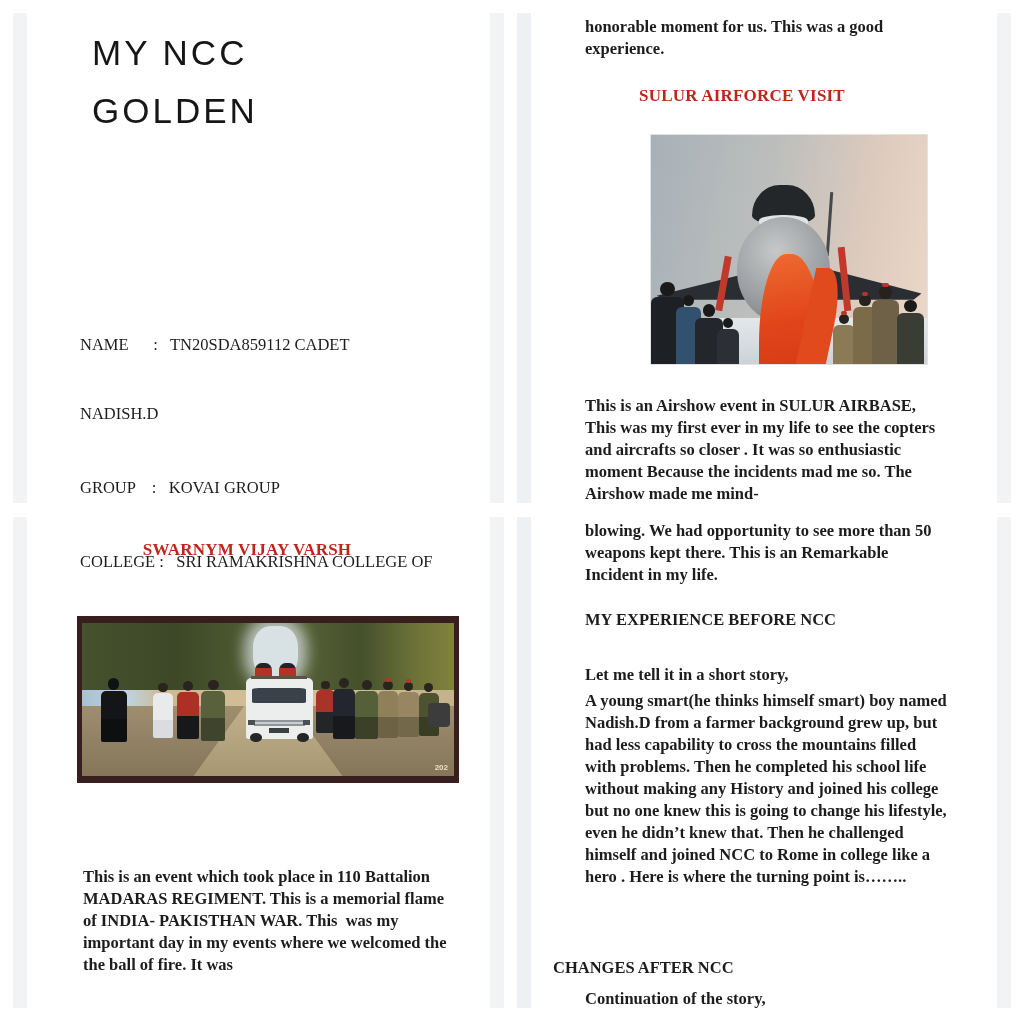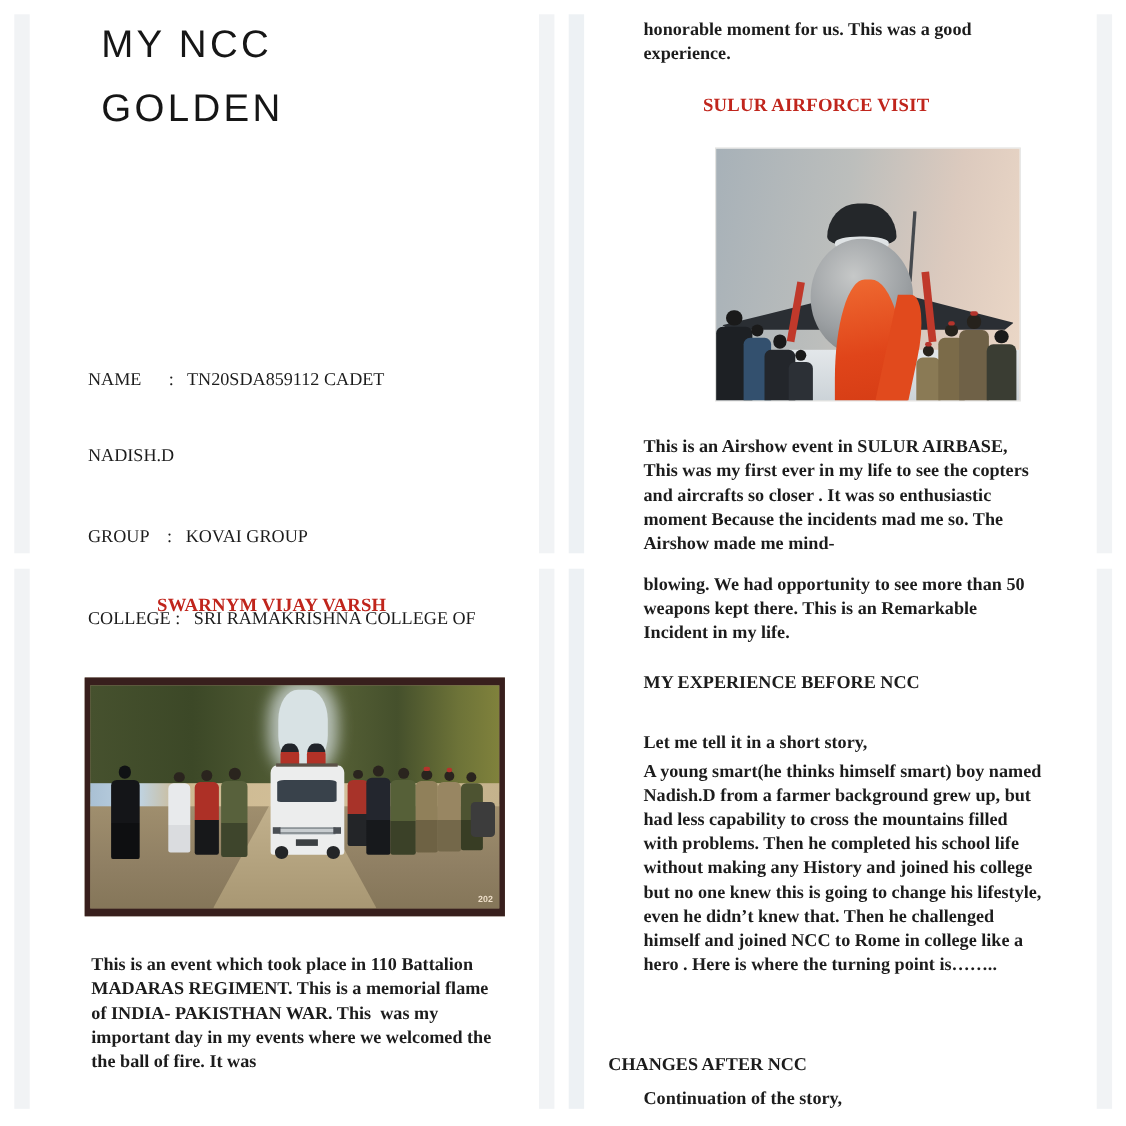--- a/index.html
+++ b/index.html
@@ -2,21 +2,21 @@
 <html><head>
 <meta charset="utf-8">
 <style>
   html,body{margin:0;padding:0;background:#ffffff;}
   .canvas{position:relative;width:1024px;height:1024px;background:#ffffff;overflow:hidden;
           font-family:"Liberation Serif",serif;color:#1c1c1c;}
   .strip{position:absolute;width:14px;background:#f1f3f5;}
   .strip.inner{background:#edf1f4;}
 
   
-  .doc-title{position:absolute;left:92px;top:12px;font-family:"Liberation Sans",sans-serif;
+  .doc-title{position:absolute;left:92px;top:24px;font-family:"Liberation Sans",sans-serif;
              font-weight:400;font-size:35px;line-height:58px;letter-spacing:3px;color:#161616;}
   .doc-title span{display:block;}
   .details{position:absolute;left:80px;top:287px;width:400px;font-size:16.5px;font-weight:normal;
            line-height:23px;white-space:pre;}
   .details .gap{margin-top:5px;}
   .para{position:absolute;font-size:16.5px;font-weight:bold;line-height:22px;white-space:pre-wrap;}
   .red-heading{position:absolute;font-size:17px;font-weight:bold;color:#c0251c;text-align:center;letter-spacing:.2px;}
   .black-heading{position:absolute;font-size:16.5px;font-weight:bold;}
 
   
@@ -41,21 +41,21 @@
              background:linear-gradient(170deg,#ef6a31,#e0451a 60%,#d63d15);
              border-radius:45% 55% 0 0 / 90% 110% 0 0;}
   .jet-cover2{position:absolute;left:56%;top:58%;width:11%;height:42%;background:#e14a1d;
               transform:skewX(-12deg);border-radius:0 60% 0 0;}
   .fig{position:absolute;bottom:0;display:flex;flex-direction:column;align-items:center;}
   .fig .h{width:45%;aspect-ratio:1/1;border-radius:50%;background:#1a1a1a;margin-bottom:1px;position:relative;}
   .fig .b{width:100%;flex:1;border-radius:6px 6px 0 0;}
   .cap{position:absolute;top:-3px;left:22%;width:56%;height:4px;background:#b5342c;border-radius:2px;}
 
   
-  .parade-photo{position:absolute;left:77px;top:616px;width:382px;height:217px;box-sizing:border-box;
+  .parade-photo{position:absolute;left:77px;top:616px;width:382px;height:167px;box-sizing:border-box;
                 border:5px solid #381f1d;border-top-width:7px;border-bottom-width:7px;
                 overflow:hidden;background:#8f7f63;}
   .par-trees{position:absolute;left:0;top:0;width:100%;height:48%;
              background:linear-gradient(90deg,#46512e 0%,#3c4827 25%,#4f5a33 45%,#5a6438 55%,#45502c 75%,#6d7338 90%,#80823c 100%);}
   .par-skygap{position:absolute;left:46%;top:2%;width:12%;height:34%;background:#d8e2e4;
               border-radius:40%;box-shadow:0 0 14px 9px rgba(216,226,228,.75);}
   .par-wall{position:absolute;left:0;top:44%;width:100%;height:10%;
             background:linear-gradient(90deg,#a9c0d4 0%,#bfd3e2 12%,#cdb991 22%,#d3c09a 60%,#c4b28c 100%);}
   .par-road{position:absolute;left:0;top:53%;width:100%;height:47%;
             background:linear-gradient(180deg,#a08f6e,#8f7f63 60%,#857659);}

